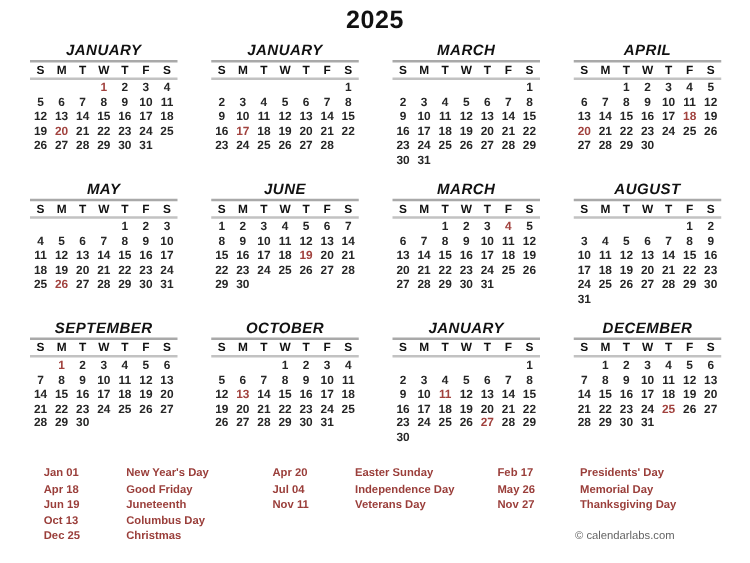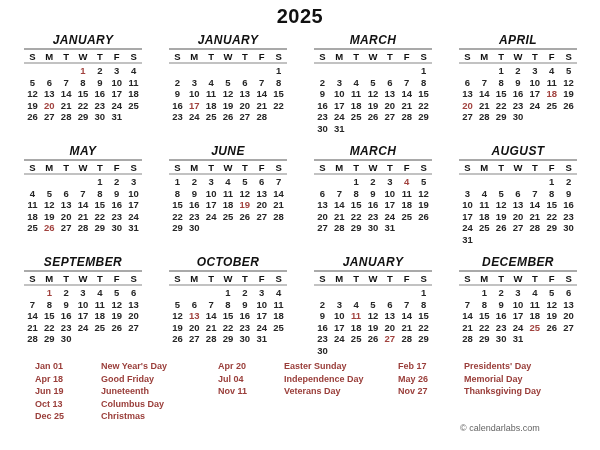--- a/index.html
+++ b/index.html
@@ -32,21 +32,21 @@
     line-height:11px; padding-top:1px;
   }
   .days-grid { display:grid; grid-template-columns:repeat(7,1fr); padding-top:1px; }
   .day-cell {
     text-align:center; font-size:9.5px; font-weight:bold; color:#262626;
     line-height:11.5px; height:11.5px;
   }
   .day-cell.holiday { color:#a1423e; }
   .holiday-list {
     display:grid; grid-template-columns:183px 180px auto;
-    padding-left:35px; margin-top:5px;
+    padding-left:35px; margin-top:17px;
   }
   .holiday-row { display:flex; margin-bottom:2.5px; }
   .holiday-date {
     width:50px; flex:0 0 30px; font-size:9px; font-weight:bold;
     color:#9a3e3a; line-height:10px; white-space:nowrap;
   }
   .holiday-name {
     margin-left:12px; font-size:9px; font-weight:bold; color:#9a3e3a;
     line-height:10px; white-space:nowrap;padding-left:24px;
   }

